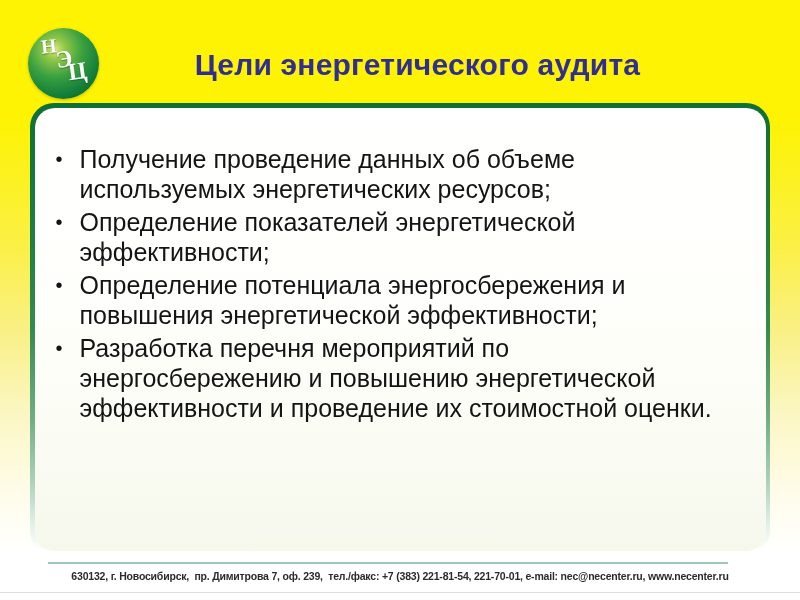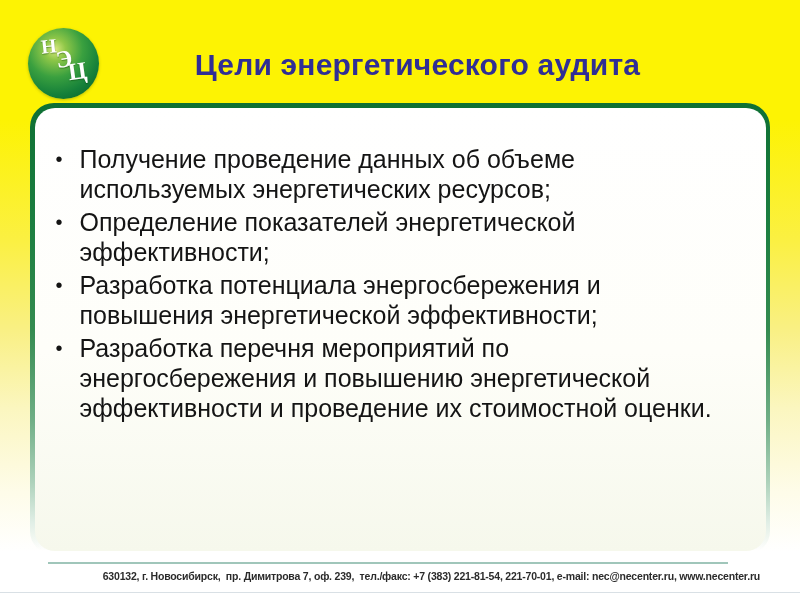--- a/index.html
+++ b/index.html
@@ -88,21 +88,21 @@
   }
 
   
   .footer-divider{
     position:absolute;left:48px;top:562px;width:680px;height:2px;
     background:#8fbcae;
     opacity:0.85;
   }
   .footer-text{
     position:absolute;left:40px;top:570px;width:720px;
-    text-align:right;
+    text-align:center;
     font-size:10.5px;font-weight:bold;
     letter-spacing:-0.2px;
     color:#2b2b2b;
     white-space:pre;
   }
   .bottom-edge{
     position:absolute;left:0;top:592px;width:800px;height:1px;
     background:#c9d3da;
     opacity:0.7;
   }
@@ -128,27 +128,27 @@
           <span class="bullet-text">Получение проведение данных об объеме
 используемых энергетических ресурсов;</span>
         </li>
         <li>
           <span class="bullet-dot">•</span>
           <span class="bullet-text">Определение показателей энергетической
 эффективности;</span>
         </li>
         <li>
           <span class="bullet-dot">•</span>
-          <span class="bullet-text">Разработка потенциала энергосбережения и
+          <span class="bullet-text">Определение потенциала энергосбережения и
 повышения энергетической эффективности;</span>
         </li>
         <li>
           <span class="bullet-dot">•</span>
           <span class="bullet-text">Разработка перечня мероприятий по
-энергосбережения и повышению энергетической
+энергосбережению и повышению энергетической
 эффективности и проведение их стоимостной оценки.</span>
         </li>
       </ul>
     </div>
   </div>
 
   <div class="footer-divider"></div>
   <div class="footer-text">630132, г. Новосибирск,  пр. Димитрова 7, оф. 239,  тел./факс: +7 (383) 221-81-54, 221-70-01, e-mail: nec@necenter.ru, www.necenter.ru</div>
   <div class="bottom-edge"></div>
 

